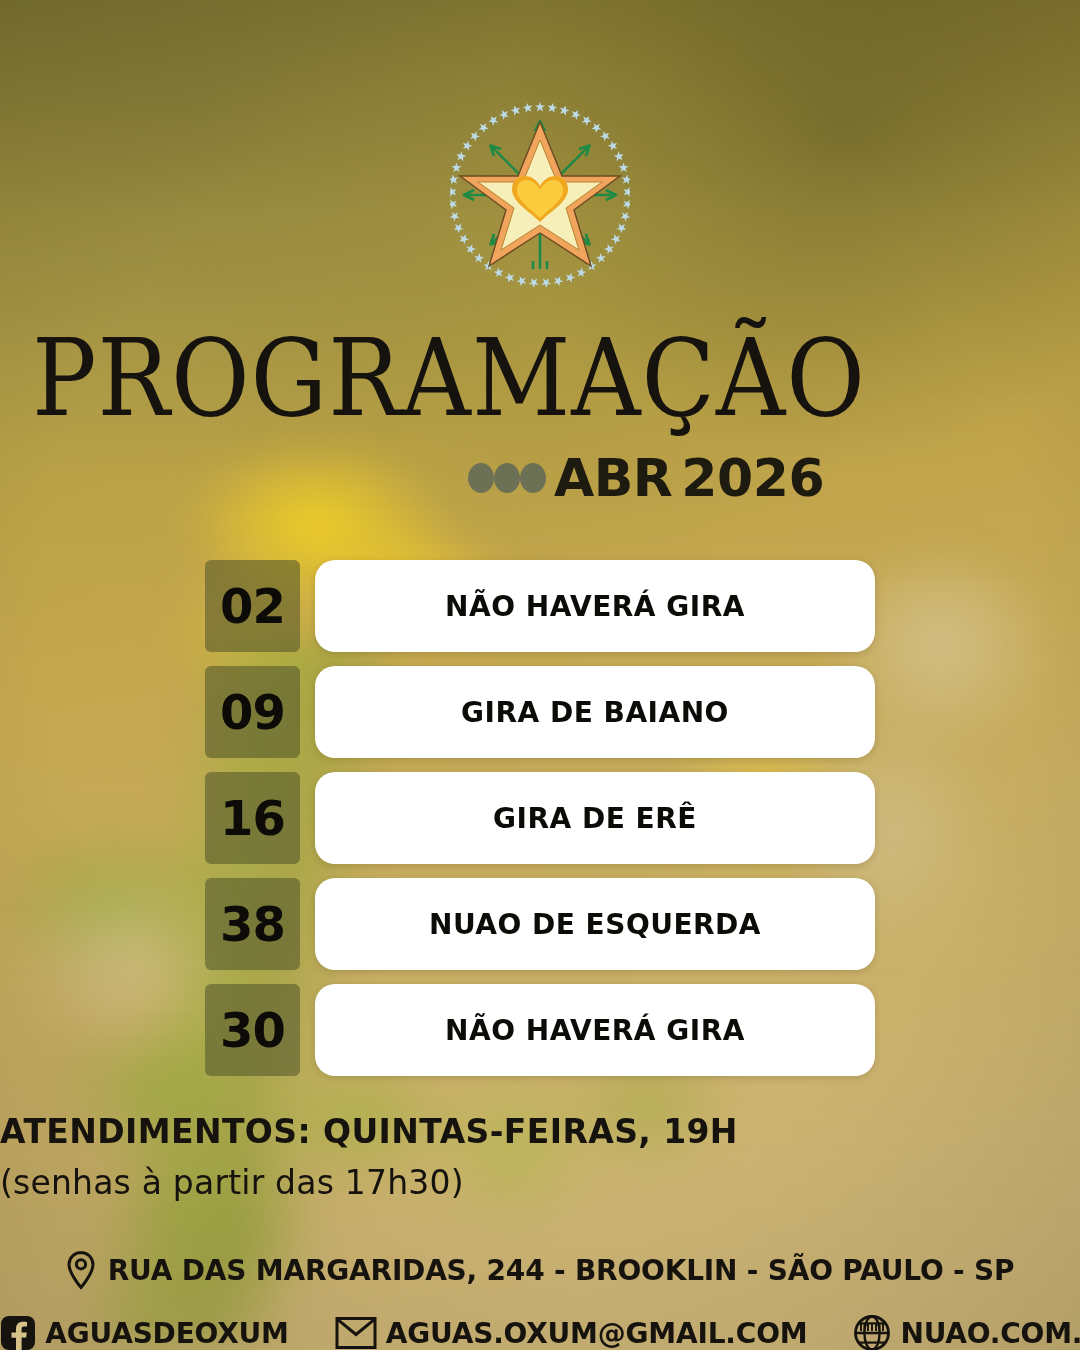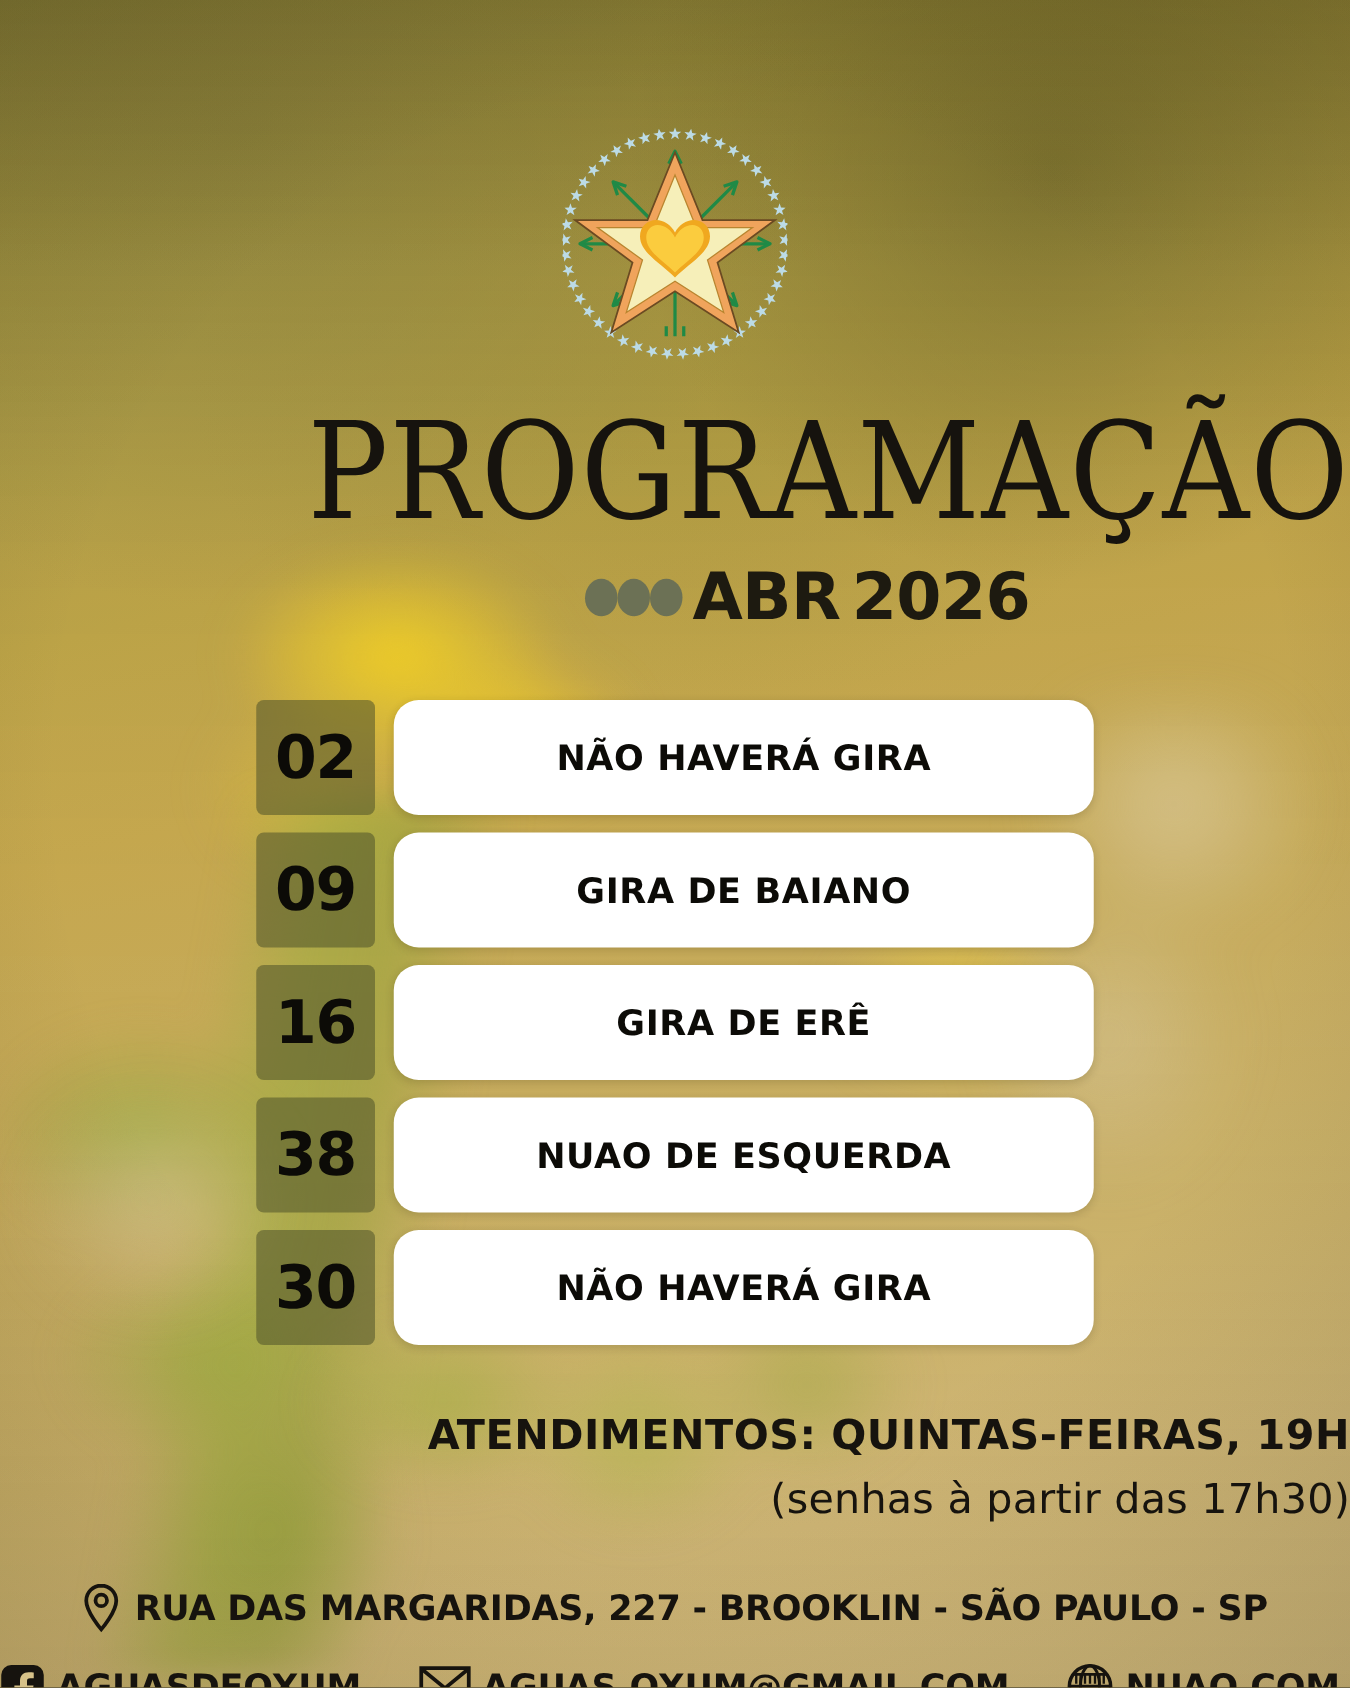--- a/index.html
+++ b/index.html
@@ -130,21 +130,21 @@
     font-family: "Liberation Sans", sans-serif;
     font-weight: 700;
     font-size: 26.5px;
     letter-spacing: -.2px;
     color: #16130e;
     margin-top: 10px;
     margin-left: 4px;
   }
 
   
-  .title-block { text-align: right; margin-top: 34px; margin-left: 32px; }
+  .title-block { text-align: left; margin-top: 34px; margin-left: 32px; }
   .title-main {
     font-family: "DejaVu Serif", serif;
     font-weight: 400;
     font-size: 96px;
     line-height: 1;
     letter-spacing: 1px;
     color: #16130e;
     transform: scaleY(1.12);
     transform-origin: center top;
   }
@@ -207,21 +207,21 @@
   .event-label {
     font-family: "DejaVu Sans", sans-serif;
     font-weight: 700;
     font-size: 28px;
     letter-spacing: .5px;
     color: #0c0b07;
     text-align: center;
   }
 
   
-  .service { text-align: right; margin-top: 52px; }
+  .service { text-align: left; margin-top: 36px; }
   .service-main {
     font-family: "DejaVu Sans", sans-serif;
     font-weight: 700;
     font-size: 33px;
     letter-spacing: .4px;
     color: #16130e;
   }
   .service-note {
     font-family: "DejaVu Sans", sans-serif;
     font-weight: 400;
@@ -521,21 +521,21 @@
 
     <div class="footer">
 
       <div class="foot-line">
         <span class="ic">
           <svg width="30" height="40" viewBox="0 0 30 40" aria-hidden="true">
             <path d="M15 2.5 C8.4 2.5 3 7.9 3 14.5 C3 23.5 15 37.5 15 37.5 C15 37.5 27 23.5 27 14.5 C27 7.9 21.6 2.5 15 2.5 Z" fill="none" stroke="#16130e" stroke-width="3"></path>
             <circle cx="15" cy="14.3" r="4.6" fill="none" stroke="#16130e" stroke-width="3"></circle>
           </svg>
         </span>
-        <span class="foot-text">RUA DAS MARGARIDAS, 227 - BROOKLIN - SÃO PAULO - SP</span>
+        <span class="foot-text">RUA DAS MARGARIDAS, 244 - BROOKLIN - SÃO PAULO - SP</span>
       </div>
 
       <div class="foot-line second">
 
         <span class="foot-group">
           <span class="ic">
             <svg width="36" height="36" viewBox="0 0 36 36" aria-hidden="true">
               <rect x="2.5" y="2.5" width="31" height="31" rx="9" fill="none" stroke="#16130e" stroke-width="3.2"></rect>
               <circle cx="18" cy="18" r="7.3" fill="none" stroke="#16130e" stroke-width="3.2"></circle>
               <circle cx="26.6" cy="9.6" r="2.1" fill="#16130e"></circle>

